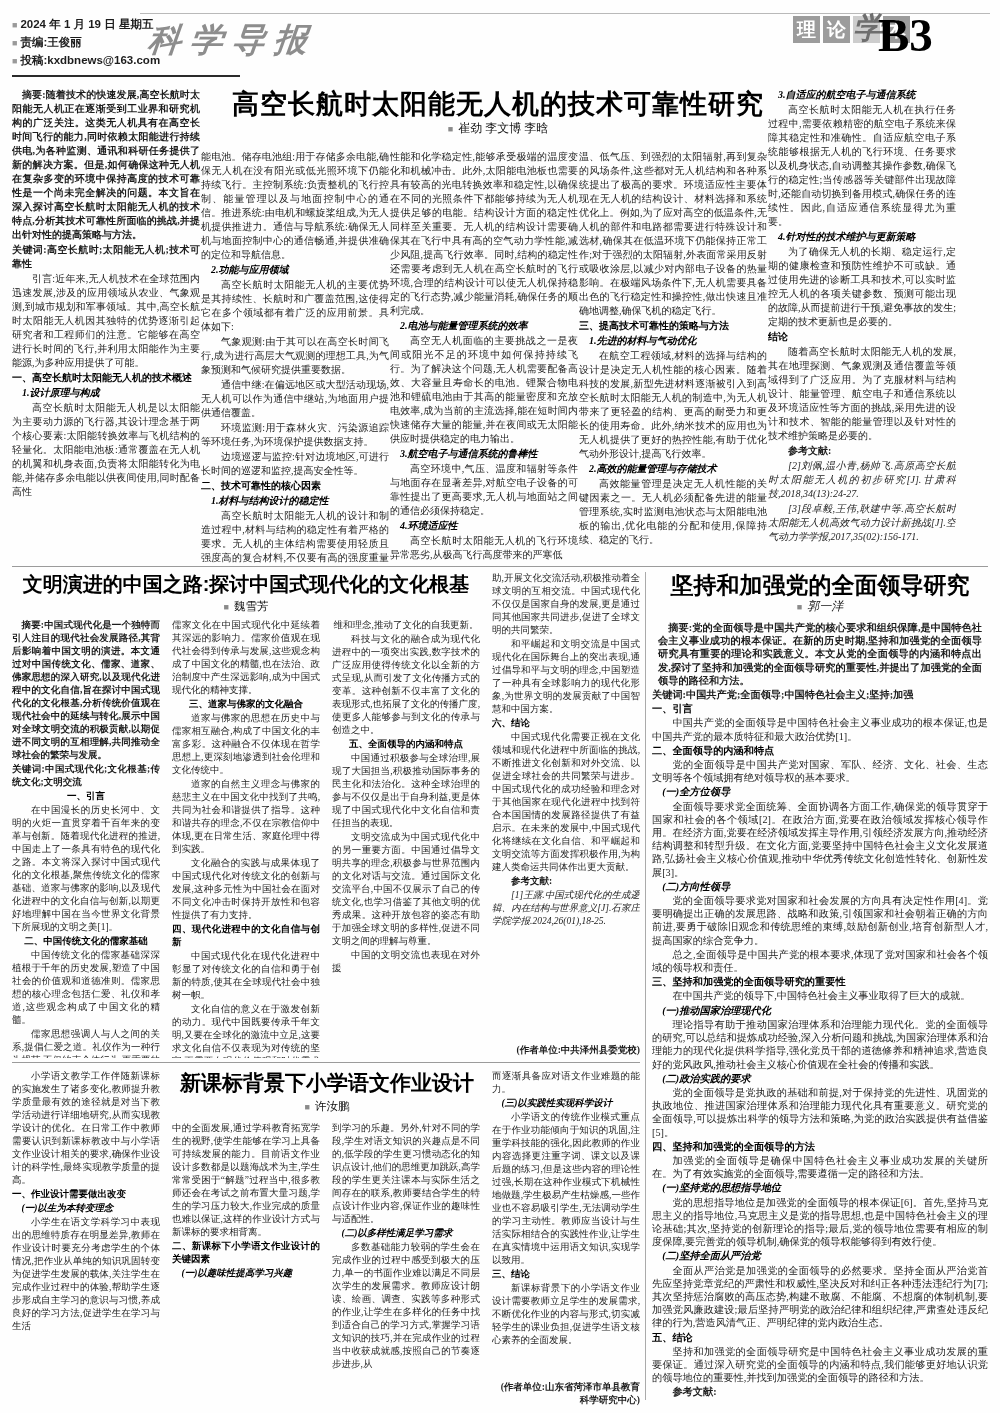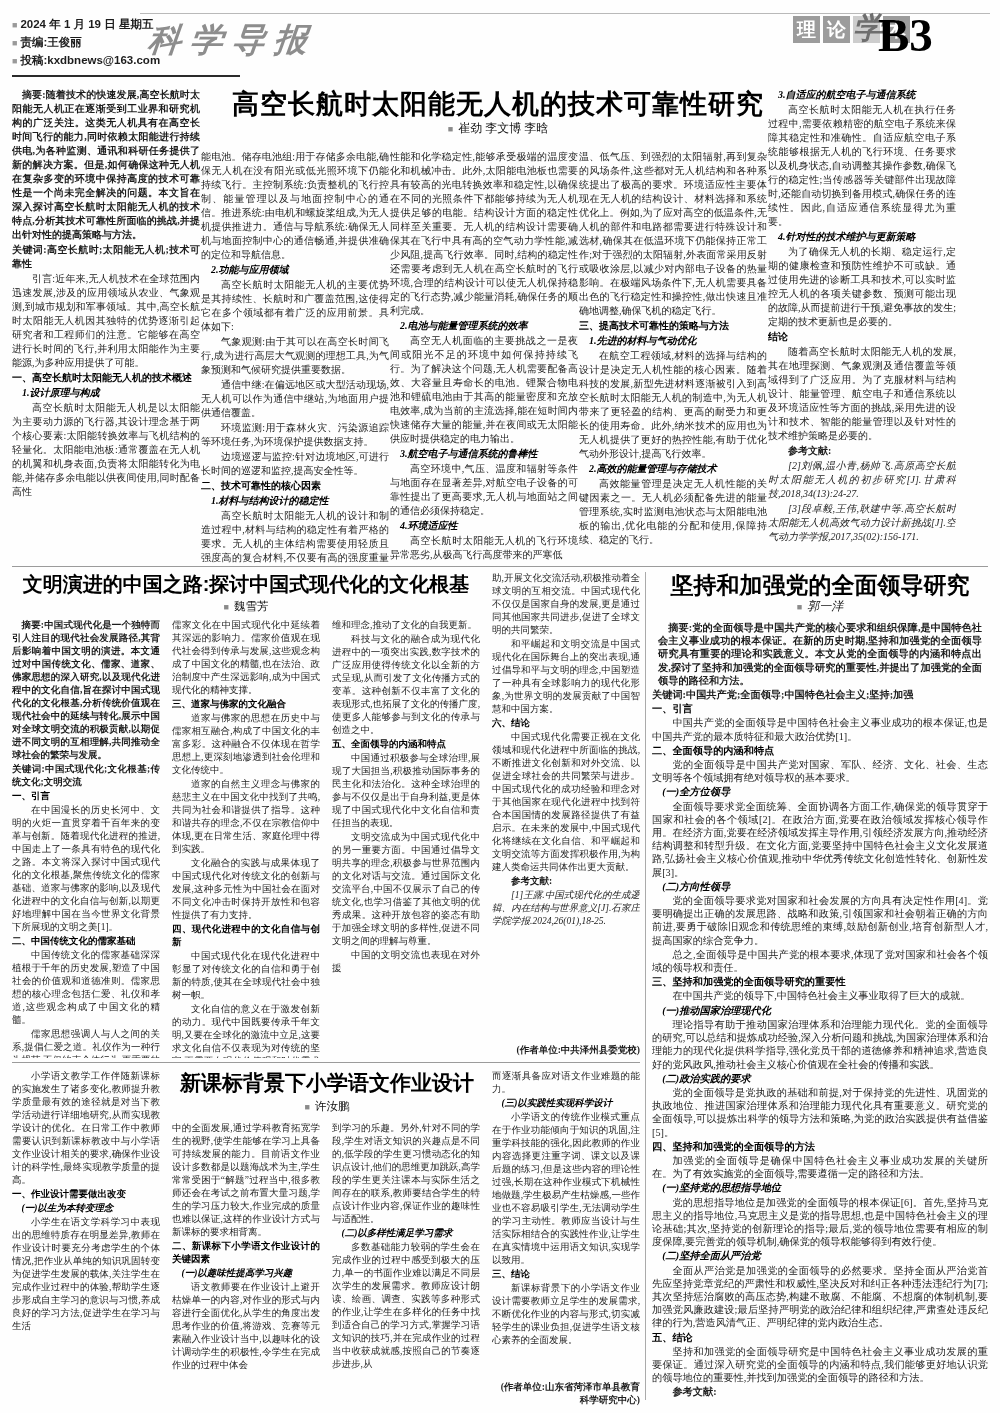--- a/index.html
+++ b/index.html
@@ -43,21 +43,21 @@
   .a1 .title{font-size:27px;letter-spacing:1px;line-height:32px;}
   .a1 .byline{}
   
   .hr1{position:absolute;top:566px;left:12px;width:976px;height:1px;background:#9b9b9b;}
   .vr1{position:absolute;top:572px;left:645px;width:1px;height:828px;background:#aaa;}
   .hr2{position:absolute;top:1062px;left:12px;width:628px;height:1px;background:#9b9b9b;}
   
   .a2{position:absolute;top:572px;left:12px;width:628px;height:486px;}
   .a2 .cols{gap:12px;}
   .a2 .col{width:148px;height:486px;font-size:9.5px;line-height:13px;}
-  .a2 .col.under{padding-top:47px;height:439px;}
+  .a2 .col.under{padding-top:47px;height:439px;align-items:center;}
   .a2 .head{position:absolute;left:0;top:0;width:468px;text-align:center;}
   .a2 .title{font-size:20px;line-height:24px;}
   .a2 .byline{margin-top:3px;font-size:11.5px;}
   
   .a3{position:absolute;top:572px;left:652px;width:336px;height:828px;}
   .a3 .head{text-align:center;}
   .a3 .title{font-size:23px;line-height:26px;}
   .a3 .byline{margin-bottom:6px;font-style:italic;}
   .a3 .body{height:780px;overflow:hidden;display:flex;flex-direction:column;text-align:justify;
             font-size:10.2px;line-height:13.2px;justify-content:space-between;}
@@ -242,21 +242,20 @@
       <div class="col">
           <div class="blk p">小学语文教学工作伴随新课标的实施发生了诸多变化,教师提升教学质量最有效的途径就是对当下教学活动进行详细地研究,从而实现教学设计的优化。在日常工作中教师需要认识到新课标教改中与小学语文作业设计相关的要求,确保作业设计的科学性,最终实现教学质量的提高。</div>
           <div class="blk h1">一、作业设计需要做出改变</div>
           <div class="blk h2">(一)以生为本转变理念</div>
           <div class="blk p">小学生在语文学科学习中表现出的思维特质存在明显差异,教师在作业设计时要充分考虑学生的个体情况,把作业从单纯的知识巩固转变为促进学生发展的载体,关注学生在完成作业过程中的体验,帮助学生逐步形成自主学习的意识与习惯,养成良好的学习方法,促进学生在学习与生活</div>
         </div>
       <div class="col under">
           <div class="blk pc">中的全面发展,通过学科教育拓宽学生的视野,使学生能够在学习上具备可持续发展的能力。目前语文作业设计多数都是以题海战术为主,学生常常受困于“解题”过程当中,很多教师还会在考试之前布置大量习题,学生的学习压力较大,作业完成的质量也难以保证,这样的作业设计方式与新课标的要求相背离。</div>
           <div class="blk h1">二、新课标下小学语文作业设计的关键因素</div>
           <div class="blk h2">(一)以趣味性提高学习兴趣</div>
-          <div class="blk p">语文教师要在作业设计上避开枯燥单一的内容,对作业的形式与内容进行全面优化,从学生的角度出发思考作业的价值,将游戏、竞赛等元素融入作业设计当中,以趣味化的设计调动学生的积极性,令学生在完成作业的过程中体会</div>
         </div>
       <div class="col under">
           <div class="blk pc">到学习的乐趣。另外,针对不同的学段,学生对语文知识的兴趣点是不同的,低学段的学生更习惯动态化的知识点设计,他们的思维更加跳跃,高学段的学生更关注课本与实际生活之间存在的联系,教师要结合学生的特点设计作业内容,保证作业的趣味性与适配性。</div>
           <div class="blk h2">(二)以多样性满足学习需求</div>
           <div class="blk p">多数基础能力较弱的学生会在完成作业的过程中感受到极大的压力,单一的书面作业难以满足不同层次学生的发展需求。教师应设计朗读、绘画、调查、实践等多种形式的作业,让学生在多样化的任务中找到适合自己的学习方式,掌握学习语文知识的技巧,并在完成作业的过程当中收获成就感,按照自己的节奏逐步进步,从</div>
         </div>
       <div class="col">
           <div class="blk pc">而逐渐具备应对语文作业难题的能力。</div>
           <div class="blk h2">(三)以实践性实现科学设计</div>
           <div class="blk p">小学语文的传统作业模式重点在于作业功能倾向于知识的巩固,注重学科技能的强化,因此教师的作业内容选择更注重字词、课文以及课后题的练习,但是这些内容的理论性过强,长期在这种作业模式下机械性地做题,学生极易产生枯燥感,一些作业也不容易吸引学生,无法调动学生的学习主动性。教师应当设计与生活实际相结合的实践性作业,让学生在真实情境中运用语文知识,实现学以致用。</div>

